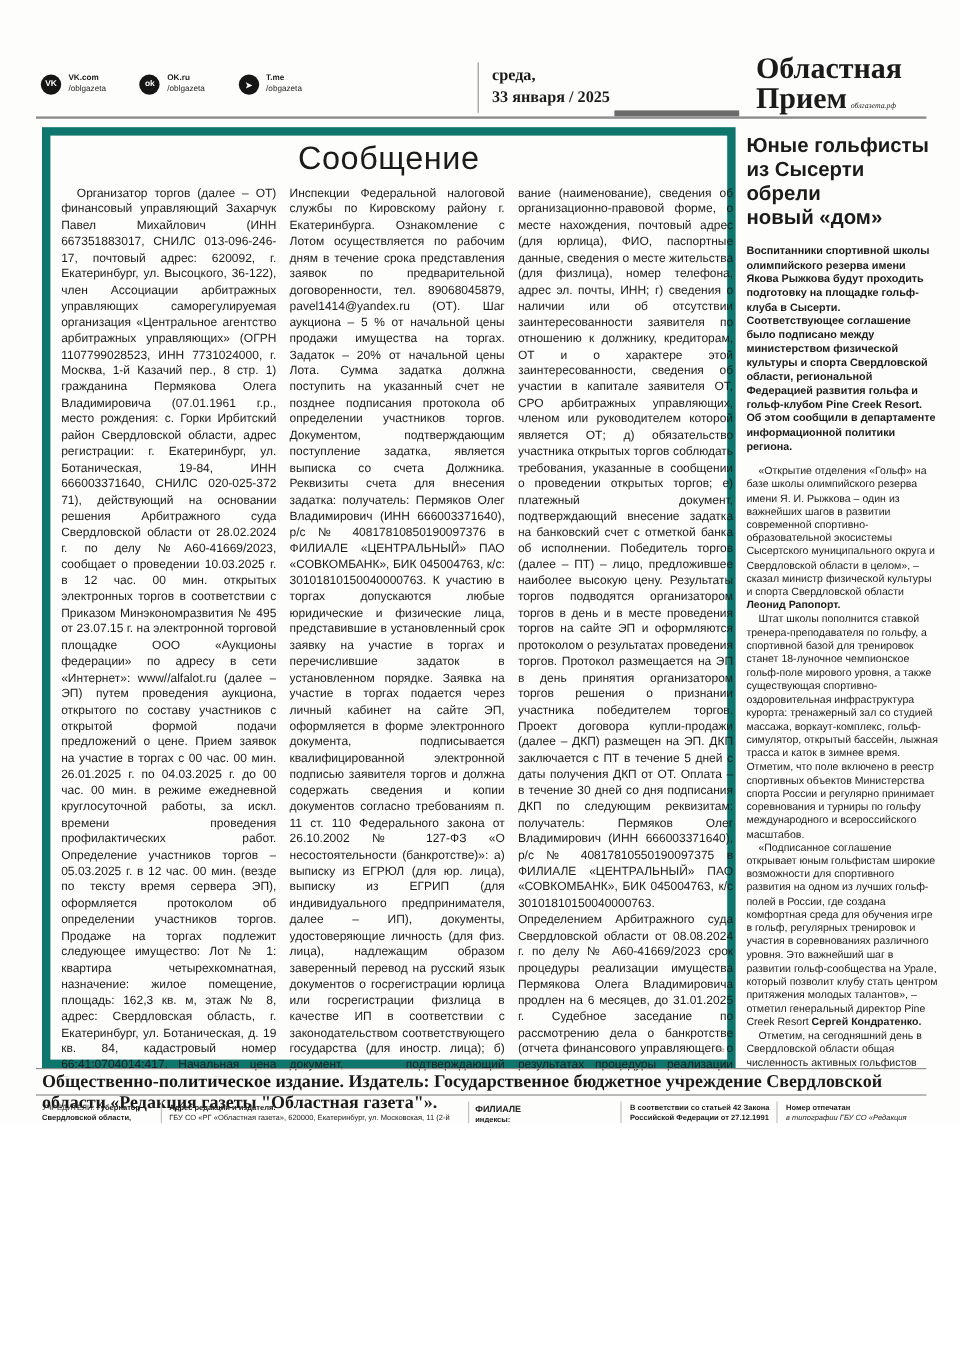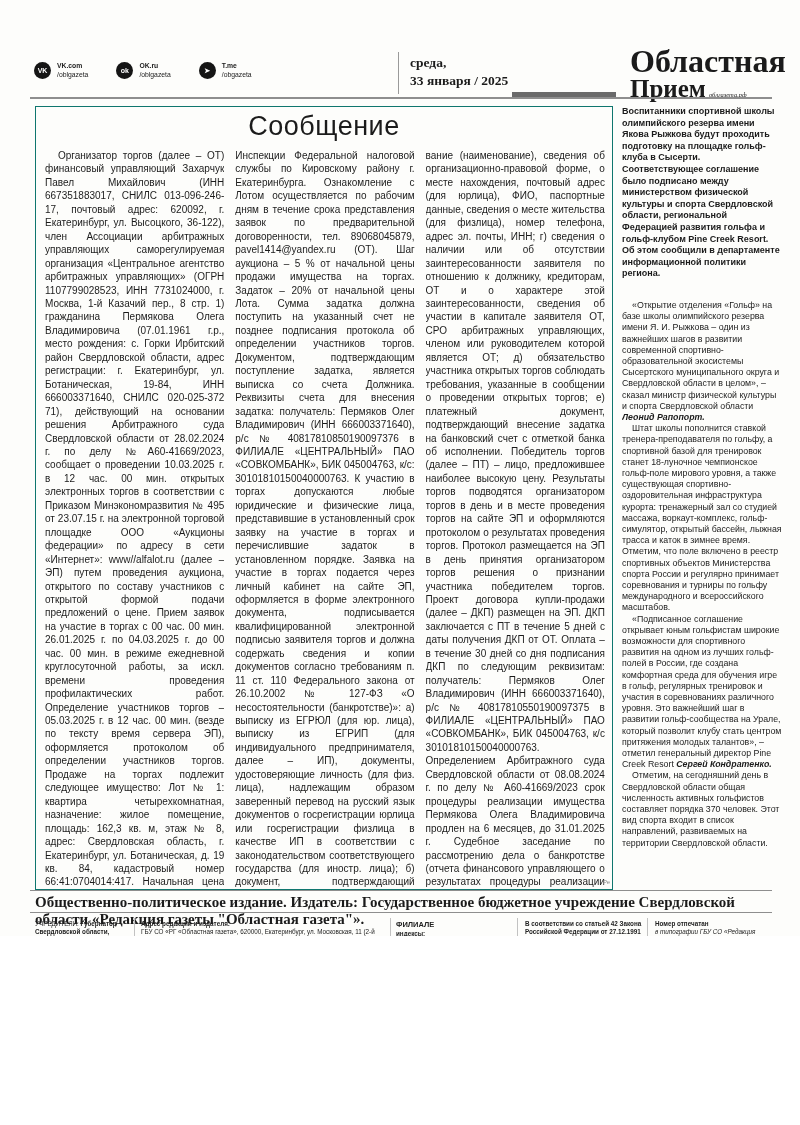--- a/index.html
+++ b/index.html
@@ -19,41 +19,41 @@
     font-size:7px; font-weight:bold; flex:none;
   }
   .soc-text { font-size:6.8px; line-height:1.3; }
   .soc-text .b { font-weight:bold; }
   .hdr-divider { position:absolute; left:366px; top:2px; width:1px; height:42px; background:#9a9a9a; }
   .dateblock { position:absolute; left:378px; top:4px; font-family:"Liberation Serif",serif; font-weight:bold; font-size:13.5px; line-height:1.35; }
   .pagenum { position:absolute; left:474px; top:-14px; width:118px; text-align:center;
     font-family:"Liberation Serif",serif; font-size:56px; letter-spacing:3px; color:#111; }
   .pagenum-bar { position:absolute; left:480px; top:42px; width:104px; height:5px; background:#6a6a6a; }
   .masthead { position:absolute; right:0; top:-4px; width:142px; font-family:"Liberation Serif",serif; font-weight:bold; line-height:0.98; }
-  .masthead .l1 { font-size:32px; }
+  .masthead .l1 { font-size:25px; }
   .masthead .l2 { font-size:25px; }
   .masthead .site { font-size:6.5px; font-style:italic; font-weight:normal; margin-left:3px; }
   .header-rule { position:absolute; left:30px; top:97px; width:742px; height:2px; background:#8e8e8e; }
 
   
   .article { position:absolute; left:35px; top:106px; width:578px; height:784px;
-    border:1px solid #0f766e; }
+    border:7px solid #0f766e; }
   .article-title { text-align:center; font-size:27px; font-weight:normal; margin-top:4px; letter-spacing:0.5px; }
   .cols { display:flex; gap:11px; padding:7px 9px 0 9px; }
   .col { width:179.3px; flex:none; font-size:10px; line-height:13.45px; text-align:justify;
     height:742px; overflow:hidden; hyphens:auto; -webkit-hyphens:auto; }
   .col-first { text-indent:13px; }
   .ad-marker { position:absolute; right:2px; bottom:4px; font-size:6px; color:#8a8a8a; }
 
   
   .sidebar { position:absolute; left:622px; top:106px; width:160px; height:784px; overflow:hidden; }
   .sb-headline { font-weight:bold; font-size:17px; line-height:1.18; white-space:pre-line; margin:6px 0 12px 0; }
-  .sb-lead { font-weight:bold; font-size:9px; line-height:11.6px; margin-bottom:20px; }
+  .sb-lead { font-weight:bold; font-size:9px; line-height:11.6px; margin-bottom:9px; }
   .sb-p { font-size:8.8px; line-height:11.2px; text-indent:10px; }
-  .sb-name { font-weight:bold; font-style:italic; }
+  .sb-name { font-weight:bold; }
 
   
   .footer-topline { position:absolute; left:30px; top:890px; width:742px; height:1px; background:#8e8e8e; }
   .footer-heading { position:absolute; left:35px; top:894px; width:740px;
     font-family:"Liberation Serif",serif; font-weight:bold; font-size:15px; }
   .footer-midline { position:absolute; left:30px; top:912px; width:742px; height:1px; background:#8e8e8e; }
   .fc { position:absolute; top:920px; font-size:6.3px; line-height:1.32; color:#222; }
   .fdiv { position:absolute; top:918px; width:1px; height:152px; background:#c2c2c2; }
   .fdiv1 { left:134px; } .fdiv2 { left:390px; } .fdiv3 { left:517px; } .fdiv4 { left:647px; }
   .fcol1 { left:35px;  width:96px; }
@@ -137,20 +137,23 @@
     <div class="article-title">Сообщение</div>
     <div class="cols">
       <div class="col col-first">Организатор торгов (далее – ОТ) финансовый управляющий Захарчук Павел Михайлович (ИНН 667351883017, СНИЛС 013-096-246-17, почтовый адрес: 620092, г. Екатеринбург, ул. Высоцкого, 36-122), член Ассоциации арбитражных управляющих саморегулируемая организация «Центральное агентство арбитражных управляющих» (ОГРН 1107799028523, ИНН 7731024000, г. Москва, 1-й Казачий пер., 8 стр. 1) гражданина Пермякова Олега Владимировича (07.01.1961 г.р., место рождения: с. Горки Ирбитский район Свердловской области, адрес регистрации: г. Екатеринбург, ул. Ботаническая, 19-84, ИНН 666003371640, СНИЛС 020-025-372 71), действующий на основании решения Арбитражного суда Свердловской области от 28.02.2024 г. по делу №А60-41669/2023, сообщает о проведении 10.03.2025 г. в 12 час. 00 мин. открытых электронных торгов в соответствии с Приказом Минэкономразвития № 495 от 23.07.15 г. на электронной торговой площадке ООО «Аукционы федерации» по адресу в сети «Интернет»: www//alfalot.ru (далее – ЭП) путем проведения аукциона, открытого по составу участников с открытой формой подачи предложений о цене. Прием заявок на участие в торгах с 00 час. 00 мин. 26.01.2025 г. по 04.03.2025 г. до 00 час. 00 мин. в режиме ежедневной круглосуточной работы, за искл. времени проведения профилактических работ. Определение участников торгов – 05.03.2025 г. в 12 час. 00 мин. (везде по тексту время сервера ЭП), оформляется протоколом об определении участников торгов. Продаже на торгах подлежит следующее имущество: Лот № 1: квартира четырехкомнатная, назначение: жилое помещение, площадь: 162,3 кв. м, этаж № 8, адрес: Свердловская область, г. Екатеринбург, ул. Ботаническая, д. 19 кв. 84, кадастровый номер 66:41:0704014:417. Начальная цена Лота № 1 составляет 23 500 000,00 руб., без НДС. Жилое помещение находится в залоге у</div>
       <div class="col">Инспекции Федеральной налоговой службы по Кировскому району г. Екатеринбурга. Ознакомление с Лотом осуществляется по рабочим дням в течение срока представления заявок по предварительной договоренности, тел. 89068045879, pavel1414@yandex.ru (ОТ). Шаг аукциона – 5 % от начальной цены продажи имущества на торгах. Задаток – 20% от начальной цены Лота. Сумма задатка должна поступить на указанный счет не позднее подписания протокола об определении участников торгов. Документом, подтверждающим поступление задатка, является выписка со счета Должника. Реквизиты счета для внесения задатка: получатель: Пермяков Олег Владимирович (ИНН 666003371640), р/с № 40817810850190097376 в ФИЛИАЛЕ «ЦЕНТРАЛЬНЫЙ» ПАО «СОВКОМБАНК», БИК 045004763, к/с: 30101810150040000763. К участию в торгах допускаются любые юридические и физические лица, представившие в установленный срок заявку на участие в торгах и перечислившие задаток в установленном порядке. Заявка на участие в торгах подается через личный кабинет на сайте ЭП, оформляется в форме электронного документа, подписывается квалифицированной электронной подписью заявителя торгов и должна содержать сведения и копии документов согласно требованиям п. 11 ст. 110 Федерального закона от 26.10.2002 № 127-ФЗ «О несостоятельности (банкротстве)»: а) выписку из ЕГРЮЛ (для юр. лица), выписку из ЕГРИП (для индивидуального предпринимателя, далее – ИП), документы, удостоверяющие личность (для физ. лица), надлежащим образом заверенный перевод на русский язык документов о госрегистрации юрлица или госрегистрации физлица в качестве ИП в соответствии с законодательством соответствующего государства (для иностр. лица); б) документ, подтверждающий полномочия лица на осуществление действий от имени заявителя; в) фирменное наимено-</div>
       <div class="col">вание (наименование), сведения об организационно-правовой форме, о месте нахождения, почтовый адрес (для юрлица), ФИО, паспортные данные, сведения о месте жительства (для физлица), номер телефона, адрес эл. почты, ИНН; г) сведения о наличии или об отсутствии заинтересованности заявителя по отношению к должнику, кредиторам, ОТ и о характере этой заинтересованности, сведения об участии в капитале заявителя ОТ, СРО арбитражных управляющих, членом или руководителем которой является ОТ; д) обязательство участника открытых торгов соблюдать требования, указанные в сообщении о проведении открытых торгов; е) платежный документ, подтверждающий внесение задатка на банковский счет с отметкой банка об исполнении. Победитель торгов (далее – ПТ) – лицо, предложившее наиболее высокую цену. Результаты торгов подводятся организатором торгов в день и в месте проведения торгов на сайте ЭП и оформляются протоколом о результатах проведения торгов. Протокол размещается на ЭП в день принятия организатором торгов решения о признании участника победителем торгов. Проект договора купли-продажи (далее – ДКП) размещен на ЭП. ДКП заключается с ПТ в течение 5 дней с даты получения ДКП от ОТ. Оплата – в течение 30 дней со дня подписания ДКП по следующим реквизитам: получатель: Пермяков Олег Владимирович (ИНН 666003371640), р/с № 40817810550190097375 в ФИЛИАЛЕ «ЦЕНТРАЛЬНЫЙ» ПАО «СОВКОМБАНК», БИК 045004763, к/с 30101810150040000763. Определением Арбитражного суда Свердловской области от 08.08.2024 г. по делу № А60-41669/2023 срок процедуры реализации имущества Пермякова Олега Владимировича продлен на 6 месяцев, до 31.01.2025 г. Судебное заседание по рассмотрению дела о банкротстве (отчета финансового управляющего о результатах процедуры реализации имущества гражданина) не назначено.</div>
     </div>
     <div class="ad-marker">Ре</div>
   </div>
 
   <div class="sidebar">
+    <div class="sb-headline">Юные гольфисты
+из Сысерти обрели
+новый «дом»</div>
     <div class="sb-lead">Воспитанники спортивной школы олимпийского резерва имени Якова Рыжкова будут проходить подготовку на площадке гольф-клуба в Сысерти. Соответствующее соглашение было подписано между министерством физической культуры и спорта Свердловской области, региональной Федерацией развития гольфа и гольф-клубом Pine Creek Resort. Об этом сообщили в департаменте информационной политики региона.</div>
     <div class="sb-p"><span>«Открытие отделения «Гольф» на базе школы олимпийского резерва имени Я. И. Рыжкова – один из важнейших шагов в развитии современной спортивно-образовательной экосистемы Сысертского муниципального округа и Свердловской области в целом», – сказал министр физической культуры и спорта Свердловской области </span><span class="sb-name">Леонид Рапопорт.</span></div>
     <div class="sb-p"><span>Штат школы пополнится ставкой тренера-преподавателя по гольфу, а спортивной базой для тренировок станет 18-луночное чемпионское гольф-поле мирового уровня, а также существующая спортивно-оздоровительная инфраструктура курорта: тренажерный зал со студией массажа, воркаут-комплекс, гольф-симулятор, открытый бассейн, лыжная трасса и каток в зимнее время. Отметим, что поле включено в реестр спортивных объектов Министерства спорта России и регулярно принимает соревнования и турниры по гольфу международного и всероссийского масштабов.</span></div>
     <div class="sb-p"><span>«Подписанное соглашение открывает юным гольфистам широкие возможности для спортивного развития на одном из лучших гольф-полей в России, где создана комфортная среда для обучения игре в гольф, регулярных тренировок и участия в соревнованиях различного уровня. Это важнейший шаг в развитии гольф-сообщества на Урале, который позволит клубу стать центром притяжения молодых талантов», – отметил генеральный директор Pine Creek Resort </span><span class="sb-name">Сергей Кондратенко.</span></div>
     <div class="sb-p"><span>Отметим, на сегодняшний день в Свердловской области общая численность активных гольфистов составляет порядка 370 человек. Этот вид спорта входит в список направлений, развиваемых на территории Свердловской области.</span></div>
 
   </div>
 
   <div class="footer-topline"></div>
   <div class="footer-heading">Общественно-политическое издание. Издатель: Государственное бюджетное учреждение Свердловской области «Редакция газеты "Областная газета"».</div>

